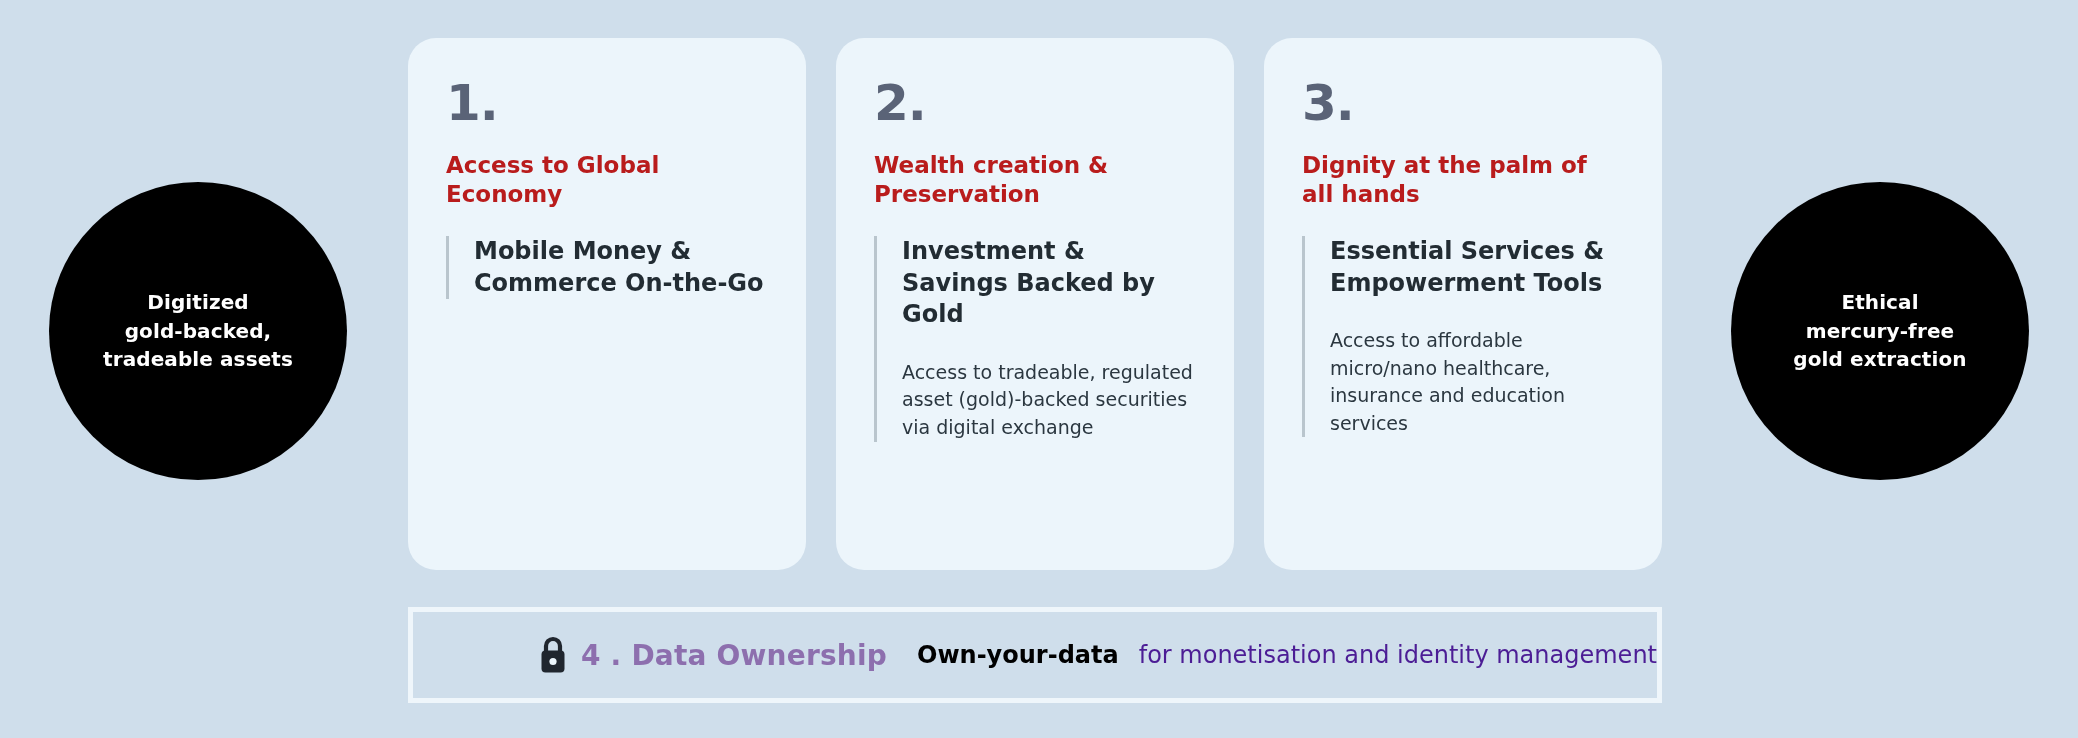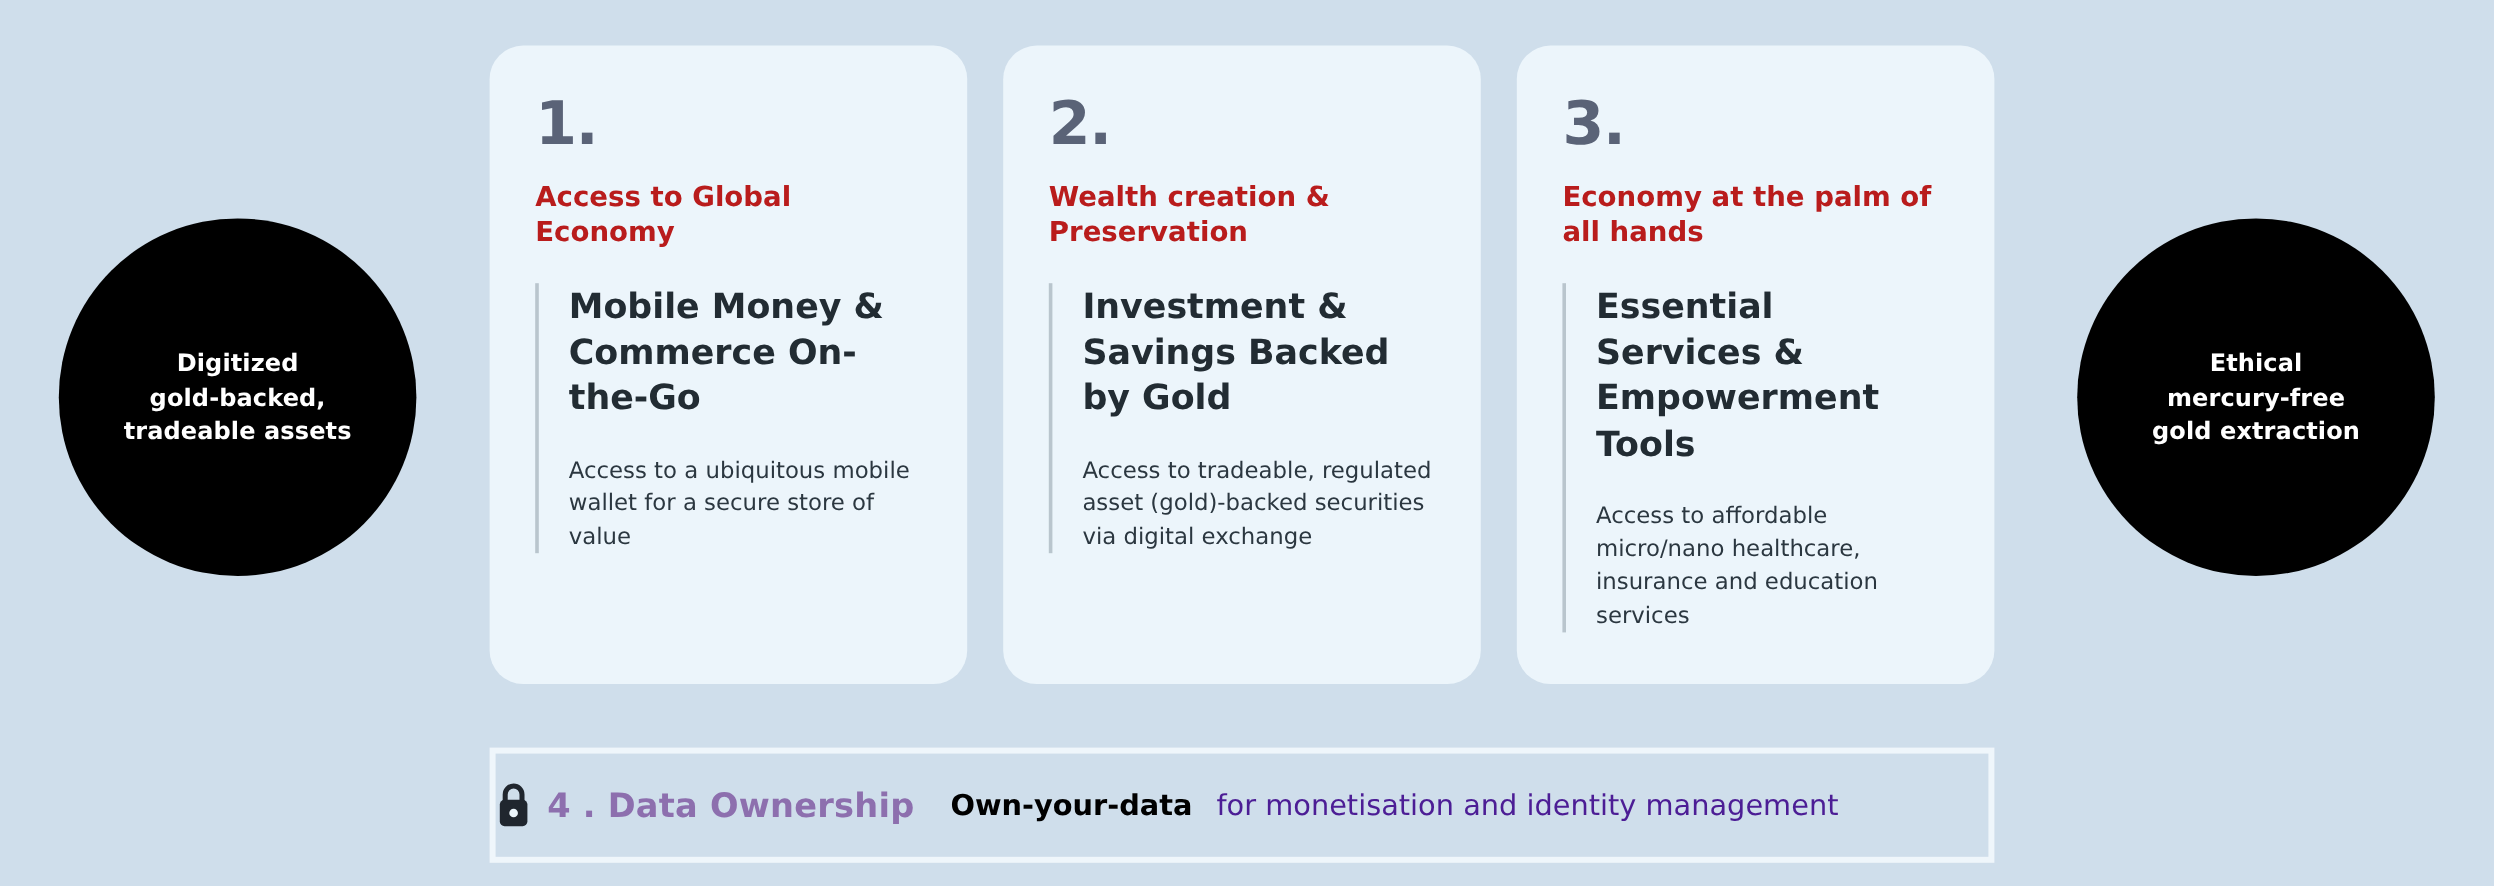--- a/index.html
+++ b/index.html
@@ -68,44 +68,43 @@
     line-height: 1.28;
     margin-top: 23px;
   }
   .card-detail {
     margin-top: 26px;
     border-left: 3px solid #b9c5cd;
     padding-left: 25px;
   }
   .detail-heading {
     color: #222c33;
-    font-size: 29px;
+    font-size: 24px;
     font-weight: bold;
     line-height: 1.32;
   }
   .detail-body {
     color: #2b3740;
     font-size: 19px;
     line-height: 1.45;
     margin-top: 28px;
   }
 
   
   #banner {
     position: absolute;
     left: 408px;
     top: 607px;
     width: 1254px;
     height: 96px;
     border: 5px solid #eff6fb;
     display: flex;
     align-items: center;
-    justify-content: flex-start;
+    justify-content: flex-end;
     gap: 13px;
-    margin-top: 16px;
   }
   #lock-icon { flex: 0 0 auto; display: block; }
   .banner-number {
     color: #8d6fae;
     font-size: 28px;
     font-weight: bold;
     letter-spacing: 0.2px;
   }
   .banner-bold {
     color: #000000;
@@ -128,36 +127,35 @@
 tradeable assets</div>
 </div>
 
 <div class="cards">
 
   <div class="card">
     <div class="card-number">1.</div>
     <div class="card-subtitle">Access to Global Economy</div>
     <div class="card-detail">
       <div class="detail-heading">Mobile Money &amp; Commerce On-the-Go</div>
-      <div class="detail-body">Access to a ubiquitous mobile wallet for a secure store of value</div>
     </div>
   </div>
 
   <div class="card">
     <div class="card-number">2.</div>
     <div class="card-subtitle">Wealth creation &amp; Preservation</div>
     <div class="card-detail">
       <div class="detail-heading">Investment &amp; Savings Backed by Gold</div>
       <div class="detail-body">Access to tradeable, regulated asset (gold)-backed securities via digital exchange</div>
     </div>
   </div>
 
   <div class="card">
     <div class="card-number">3.</div>
-    <div class="card-subtitle">Economy at the palm of all hands</div>
+    <div class="card-subtitle">Dignity at the palm of all hands</div>
     <div class="card-detail">
       <div class="detail-heading">Essential Services &amp; Empowerment Tools</div>
       <div class="detail-body">Access to affordable micro/nano healthcare, insurance and education services</div>
     </div>
   </div>
 
 </div>
 
 <div class="circle" id="circle-right">
   <div class="circle-text">Ethical

